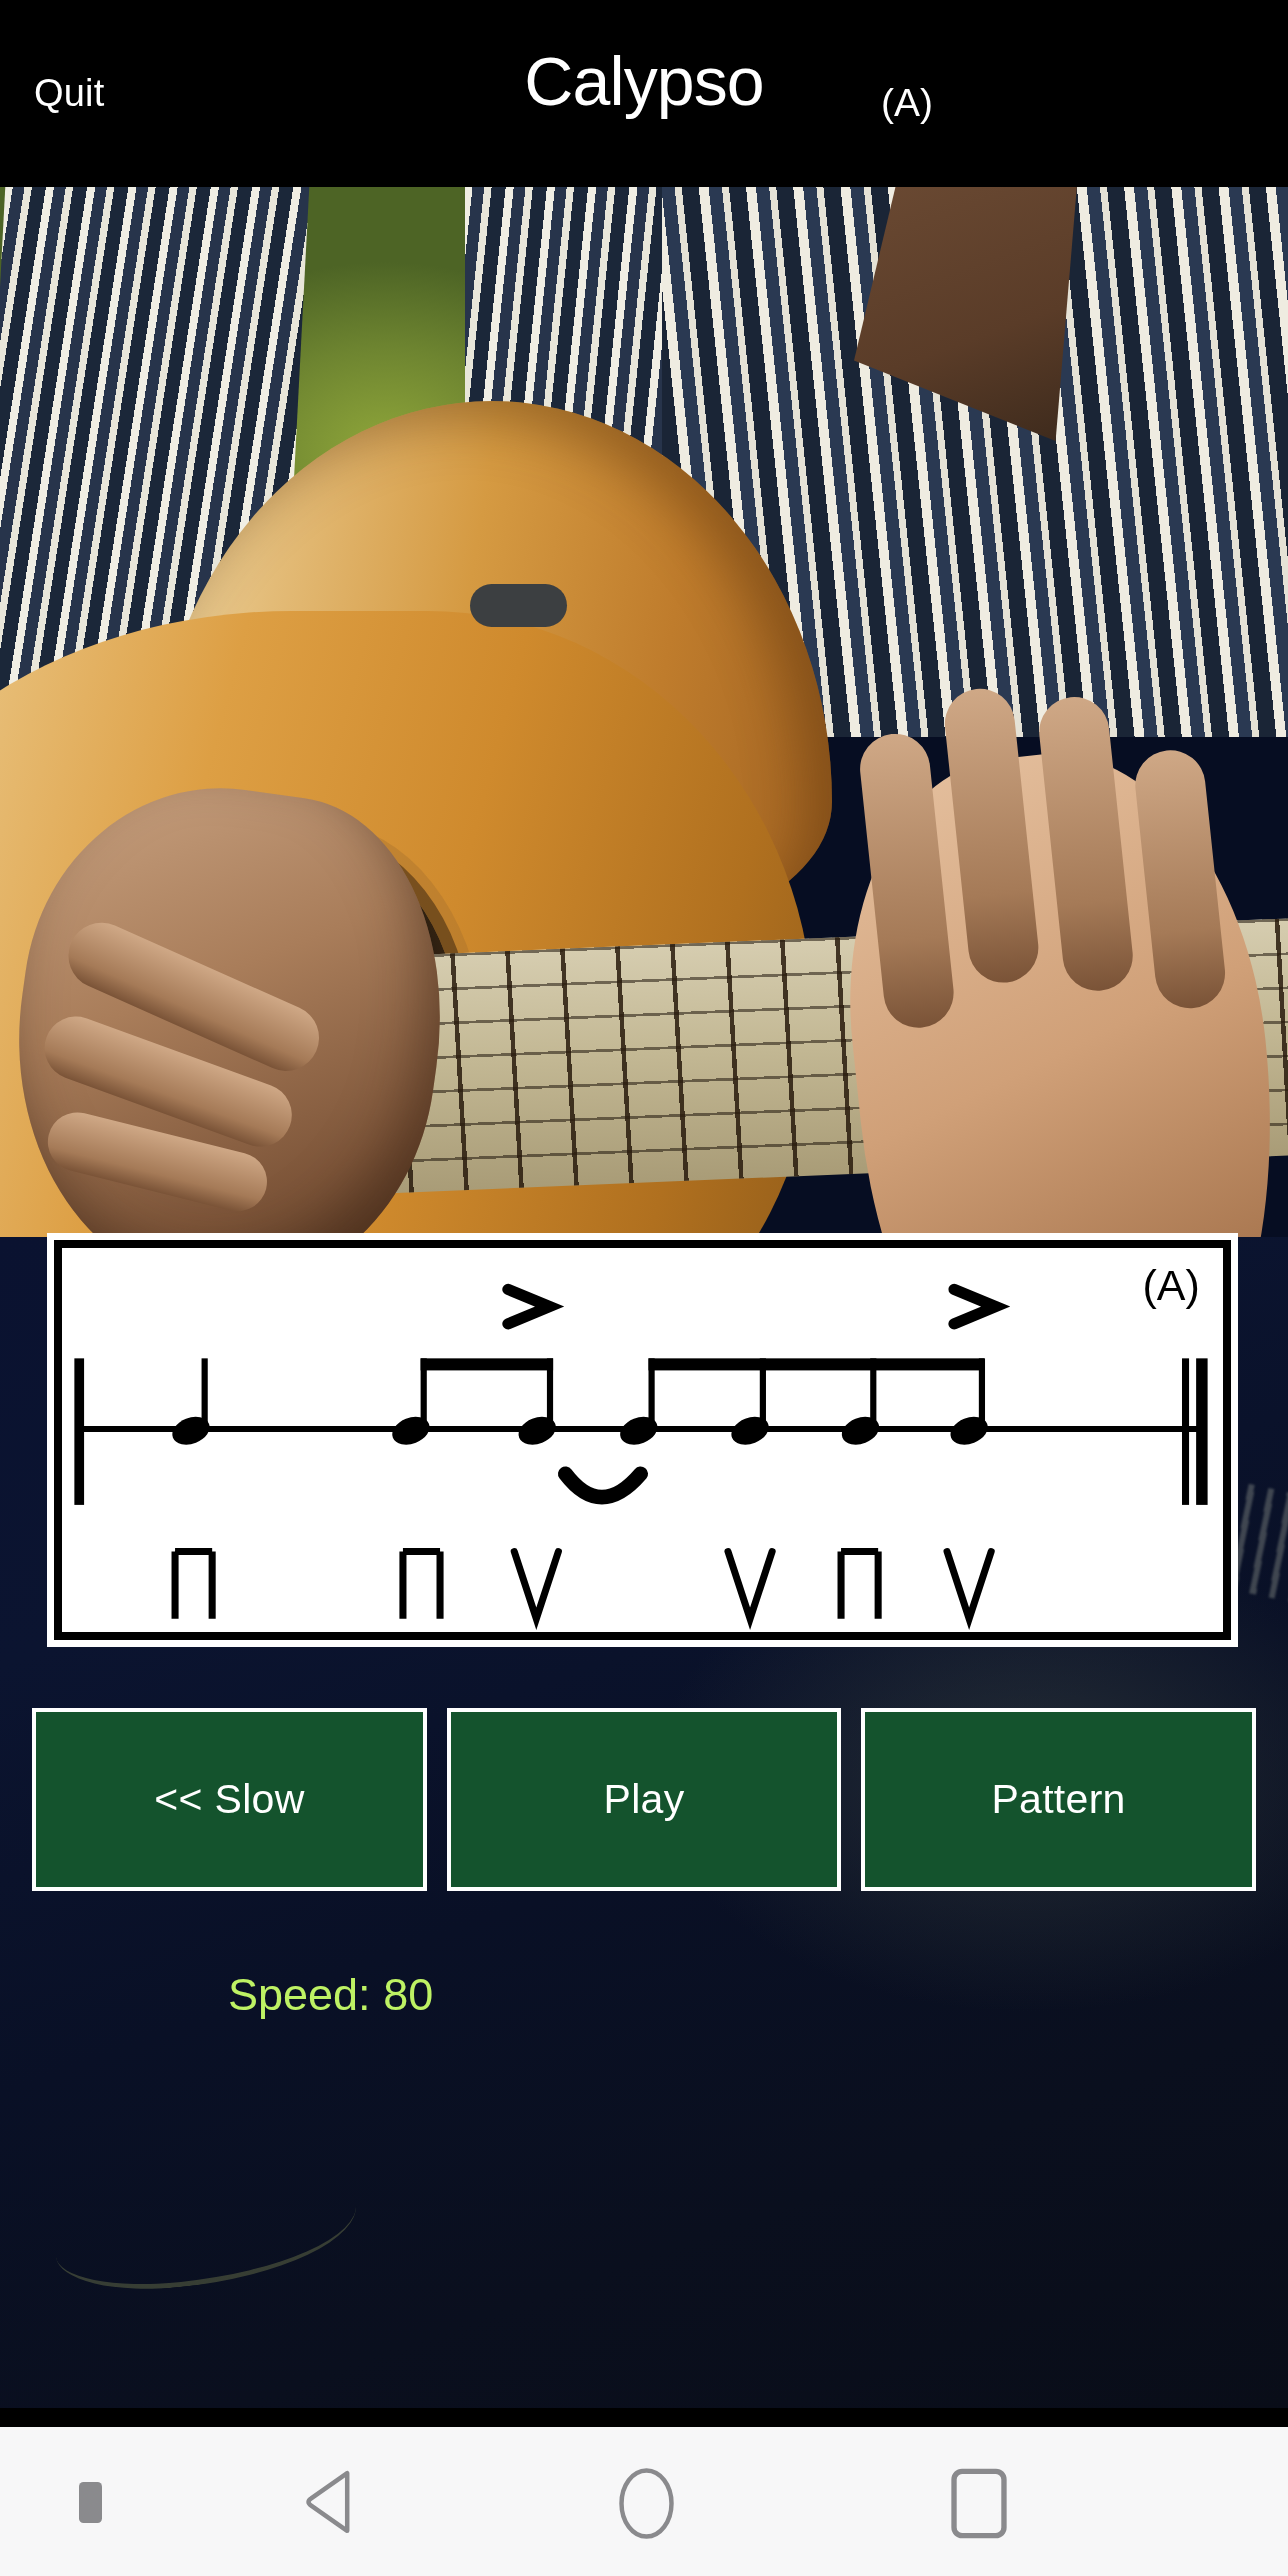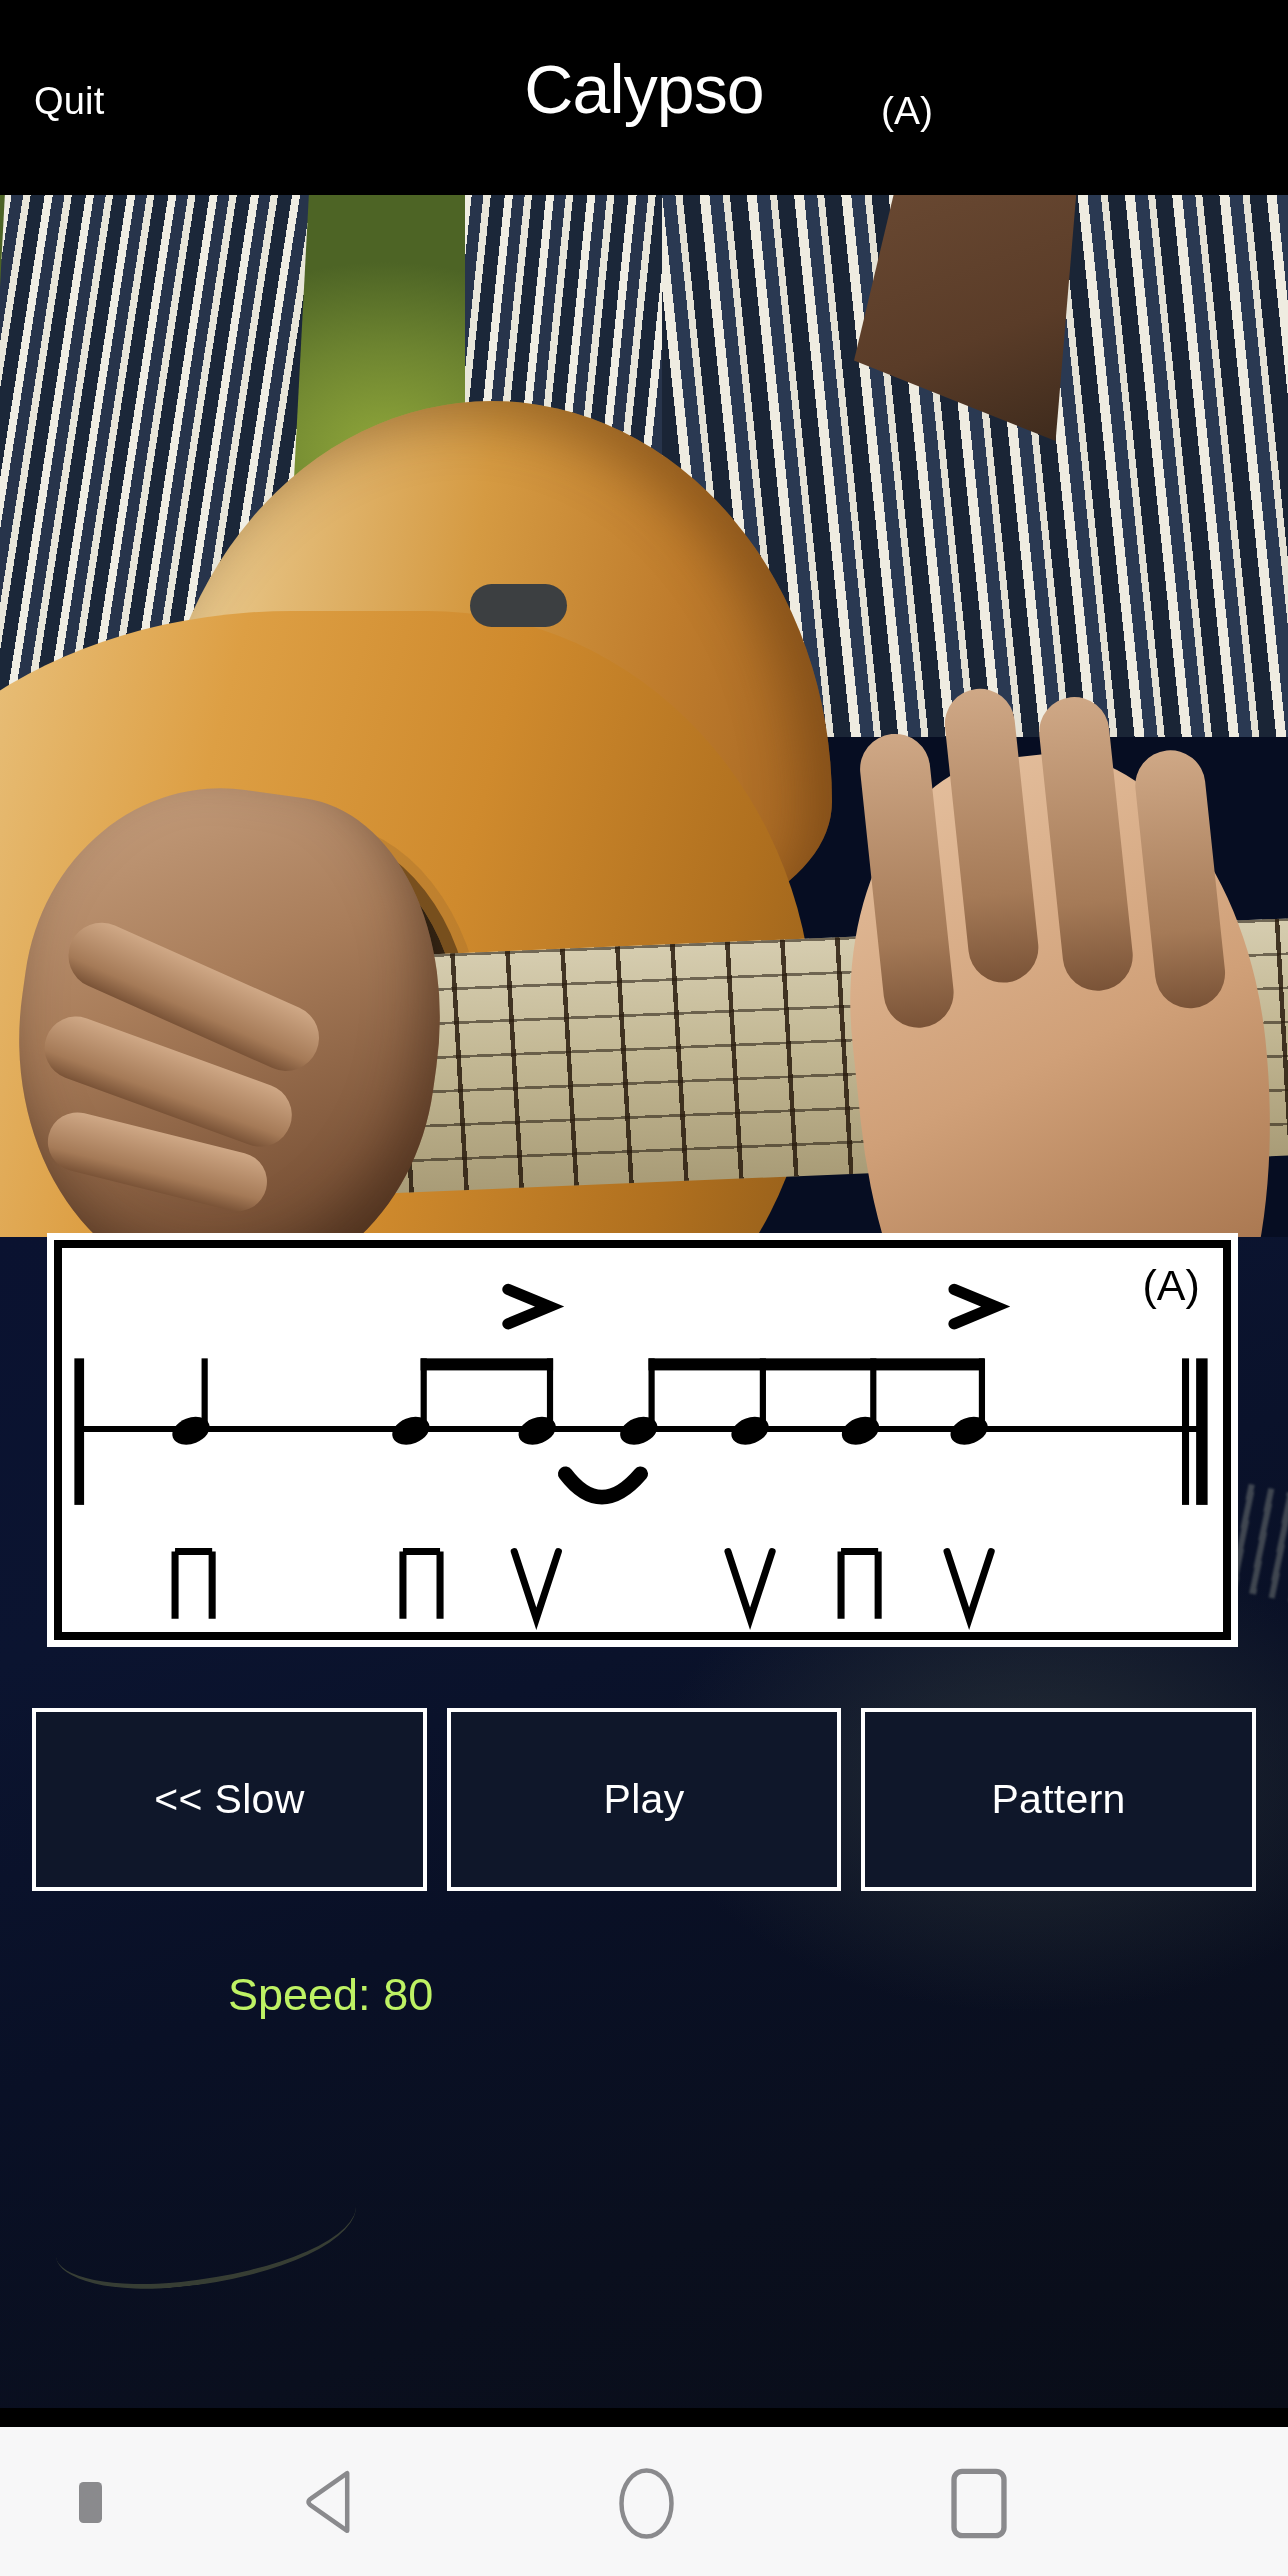--- a/index.html
+++ b/index.html
@@ -12,21 +12,21 @@
   }
   #screen {
     position: relative;
     width: 1288px; height: 2576px;
     background: #000;
     overflow: hidden;
   }
 
   
   #titlebar {
-    position: absolute; left: 0; top: 12px;
+    position: absolute; left: 0; top: 4px;
     width: 1288px; height: 183px;
     background: #000;
     z-index: 40;
   }
   #quit-btn {
     position: absolute; left: 34px; top: 70px;
     color: #ffffff;
     font-size: 38px;
     letter-spacing: 0.2px;
     cursor: pointer;
@@ -213,21 +213,21 @@
   
   #controls {
     position: absolute; left: 32px; top: 1708px;
     width: 1224px; height: 183px;
     display: flex;
     gap: 19.7px;
     z-index: 25;
   }
   .ctrl-btn {
     flex: 1 1 0;
-    background: #0f172a;
+    background: #14532d;
     border: 4.5px solid #ffffff;
     color: #ffffff;
     font-size: 41px;
     display: flex;
     align-items: center;
     justify-content: center;
     cursor: pointer;
     font-family: "Liberation Sans", sans-serif;
     letter-spacing: 0.3px;
   }

